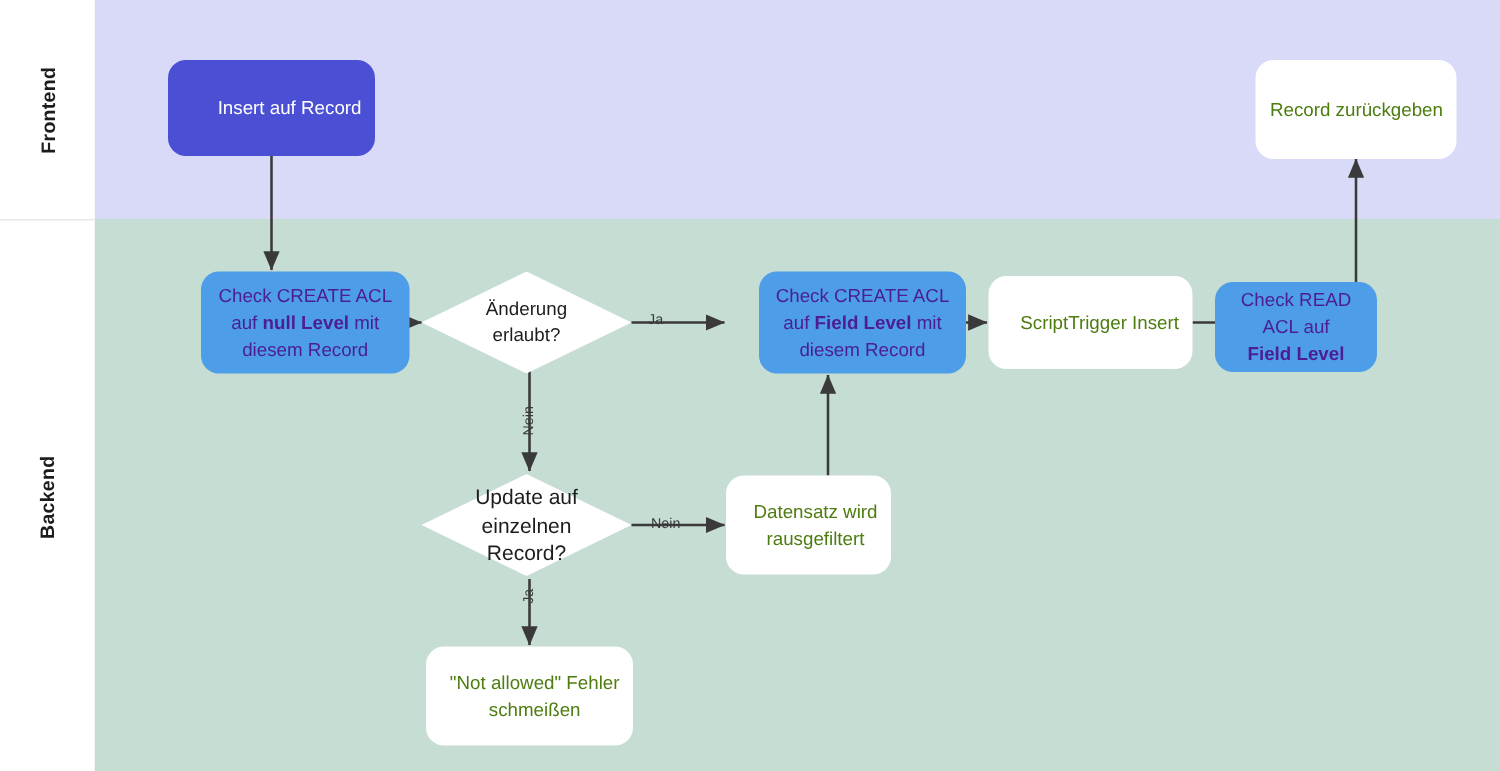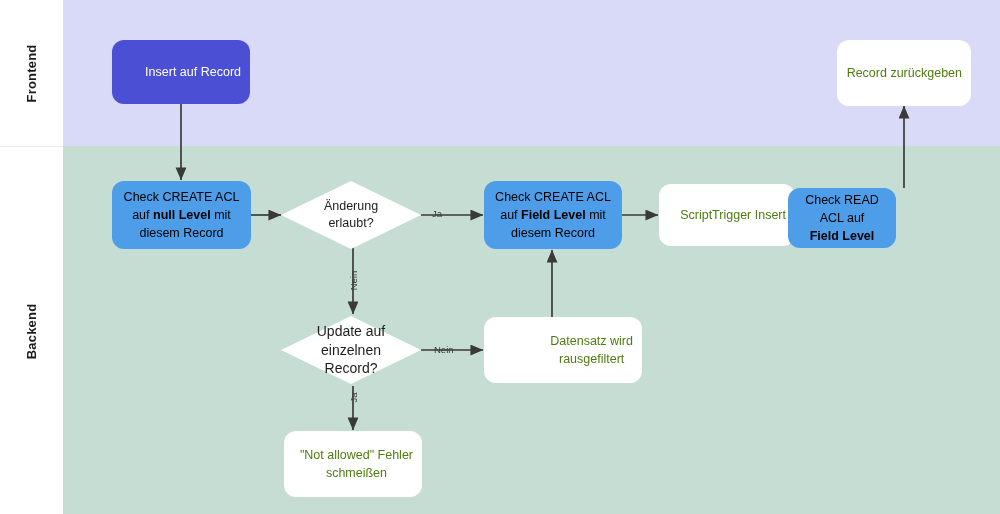--- a/index.html
+++ b/index.html
@@ -65,21 +65,22 @@
     line-height: 1.45;
     padding: 4px 9px;
     z-index: 5;
   }
   .node.purple {
     background: #4a4fd4;
     color: #ffffff;
   }
   .node.blue {
     background: #4d9de8;
-    color: #000000;
+    color: #4c1d95;
+    margin-left: 22px;
   }
   .node.white {
     background: #ffffff;
     color: #4d7c0f;
   }
   .node b { font-weight: bold; }
 
   
   .diamond {
     position: absolute;
@@ -222,21 +223,21 @@
     <div class="shape"></div>
     <div class="dtext">
       <span>
         <span>Update auf</span><br>
         <span>einzelnen</span><br>
         <span>Record?</span>
       </span>
     </div>
   </div>
 
-  <div class="node white" style="left:484px; top:317px; width:158px; height:66px;">
+  <div class="node white" style="left:484px; top:317px; width:110px; height:66px;">
     <span>
       <span>Datensatz wird</span><br>
       <span>rausgefiltert</span>
     </span>
   </div>
 
   <div class="node white" style="left:284px; top:431px; width:138px; height:66px;">
     <span>
       <span>"Not allowed" Fehler</span><br>
       <span>schmeißen</span>

